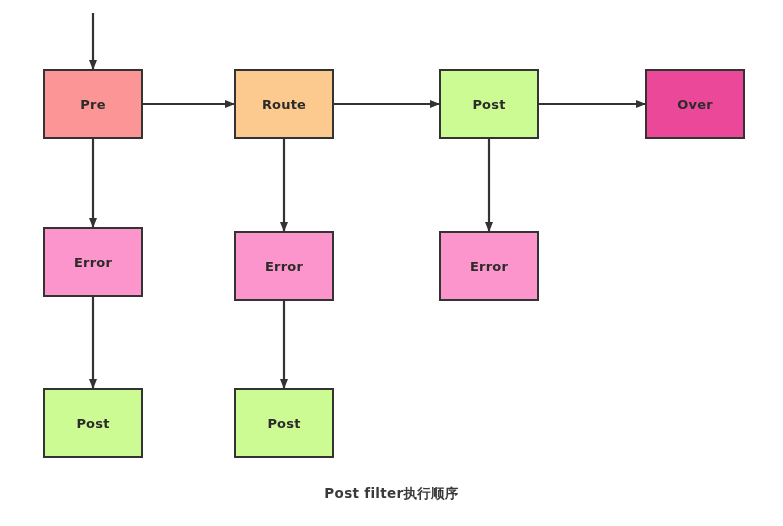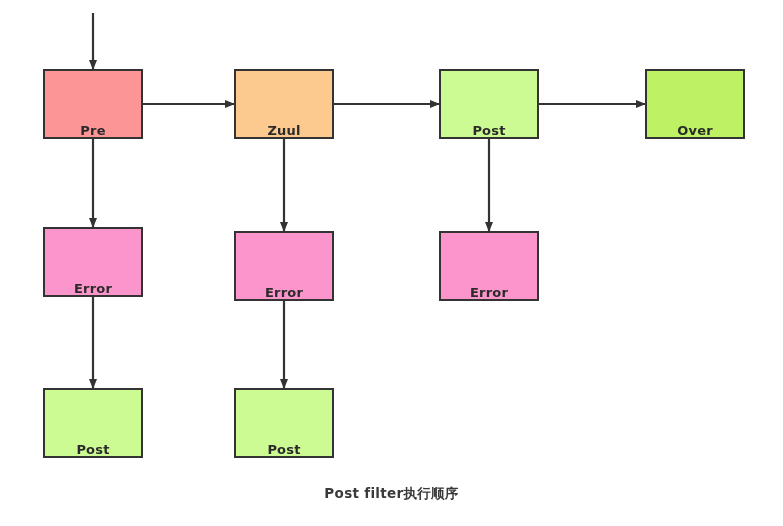--- a/index.html
+++ b/index.html
@@ -24,21 +24,21 @@
     top: 0;
     width: 783px;
     height: 526px;
     pointer-events: none;
   }
   .node {
     position: absolute;
     box-sizing: border-box;
     border: 2px solid #333333;
     display: flex;
-    align-items: flex-end;
+    align-items: center;
     justify-content: center;
     font-size: 13px;
     font-weight: 600;
     color: #2b2b2b;
     letter-spacing: 0.2px;
     line-height: 1;
   }
   .node-label {
     pointer-events: none;
   }
@@ -76,26 +76,26 @@
         <line x1="93" y1="297" x2="93" y2="388" stroke="#333333" stroke-width="2.2" marker-end="url(#arrowhead)"></line>
         <line x1="284" y1="301" x2="284" y2="388" stroke="#333333" stroke-width="2.2" marker-end="url(#arrowhead)"></line>
       </g>
   </svg>
 
   <div id="node-layer">
       <div class="node" style="left: 43px; top: 69px; width: 100px; height: 70px; background: rgb(252, 149, 149); border-color: rgb(51, 51, 51); color: rgb(43, 43, 43);">
         <span class="node-label">Pre</span>
       </div>
       <div class="node" style="left: 234px; top: 69px; width: 100px; height: 70px; background: rgb(252, 201, 142); border-color: rgb(51, 51, 51); color: rgb(43, 43, 43);">
-        <span class="node-label">Zuul</span>
+        <span class="node-label">Route</span>
       </div>
       <div class="node" style="left: 439px; top: 69px; width: 100px; height: 70px; background: rgb(204, 250, 147); border-color: rgb(51, 51, 51); color: rgb(43, 43, 43);">
         <span class="node-label">Post</span>
       </div>
-      <div class="node" style="left: 645px; top: 69px; width: 100px; height: 70px; background: #bef264; border-color: rgb(51, 51, 51); color: rgb(43, 43, 43);">
+      <div class="node" style="left: 645px; top: 69px; width: 100px; height: 70px; background: #ec4899; border-color: rgb(51, 51, 51); color: rgb(43, 43, 43);">
         <span class="node-label">Over</span>
       </div>
       <div class="node" style="left: 43px; top: 227px; width: 100px; height: 70px; background: rgb(252, 149, 203); border-color: rgb(51, 51, 51); color: rgb(43, 43, 43);">
         <span class="node-label">Error</span>
       </div>
       <div class="node" style="left: 234px; top: 231px; width: 100px; height: 70px; background: rgb(252, 149, 203); border-color: rgb(51, 51, 51); color: rgb(43, 43, 43);">
         <span class="node-label">Error</span>
       </div>
       <div class="node" style="left: 439px; top: 231px; width: 100px; height: 70px; background: rgb(252, 149, 203); border-color: rgb(51, 51, 51); color: rgb(43, 43, 43);">
         <span class="node-label">Error</span>

